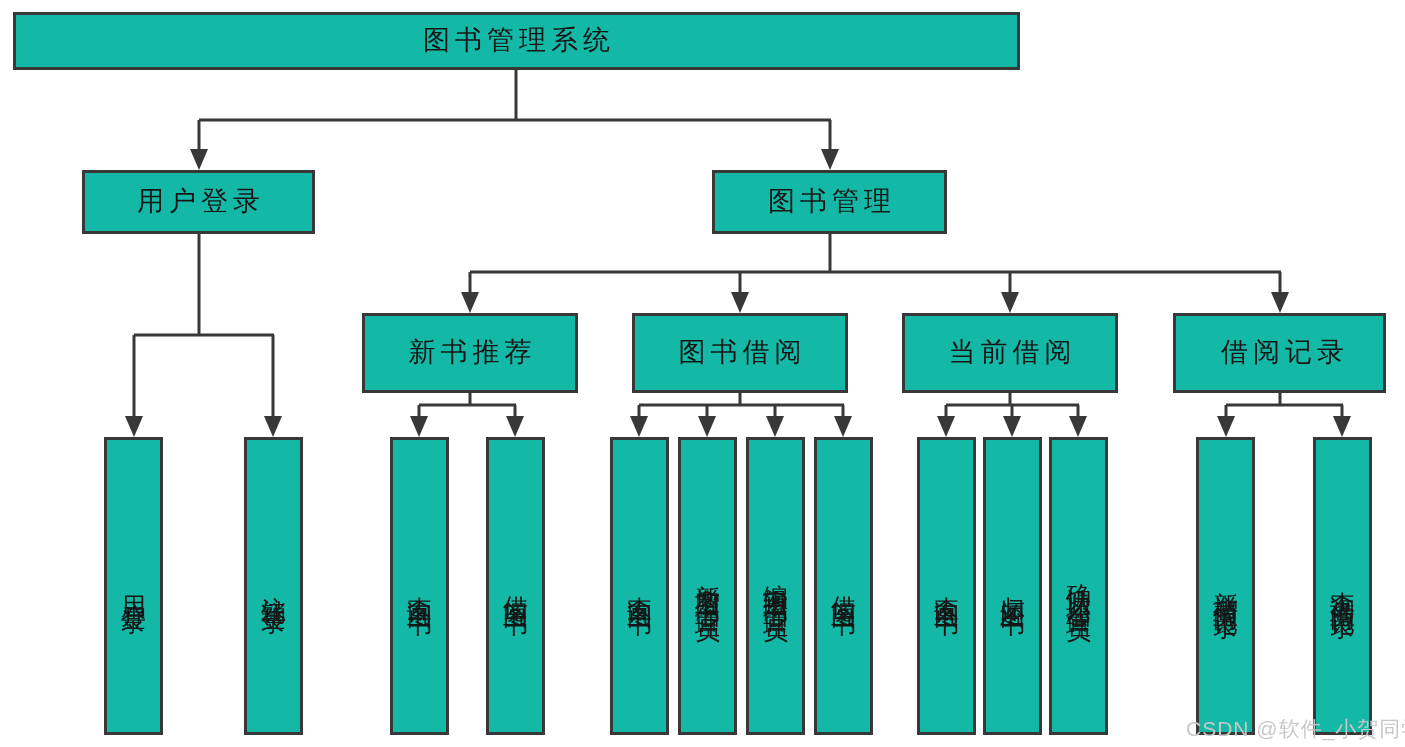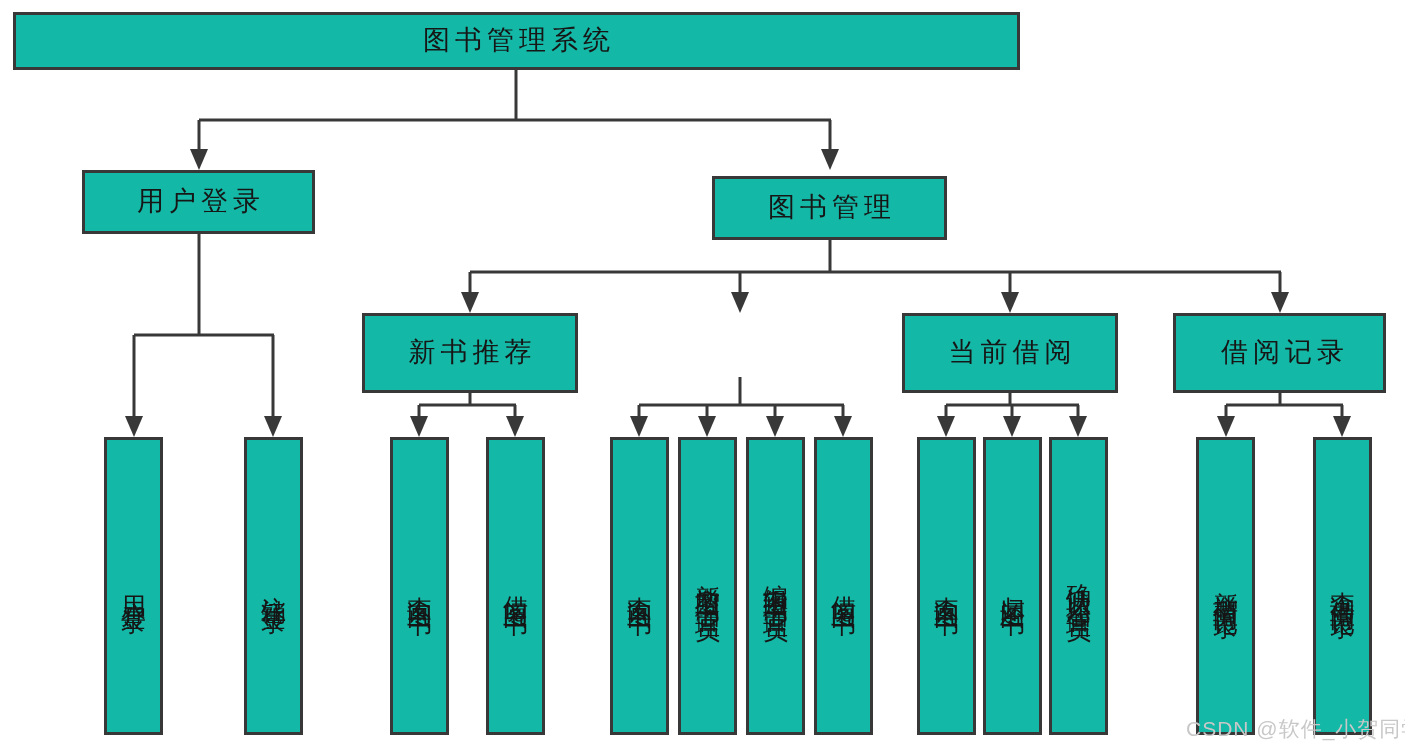--- a/index.html
+++ b/index.html
@@ -24,21 +24,21 @@
     position:absolute;
     box-sizing:border-box;
     border:3px solid var(--line);
     background:#14b8a6;
     display:flex;align-items:center;justify-content:center;
     text-align:center;
   }
   .hbox{font-size:27px;letter-spacing:5px;text-indent:5px;line-height:1.1;}
   .root{left:13px;top:12px;width:1007px;height:58px;}
   .l2a{left:82px;top:170px;width:233px;height:64px;}
-  .l2b{left:712px;top:170px;width:235px;height:64px;margin-top:6px;}
+  .l2b{left:712px;top:170px;width:235px;height:64px;}
   .l3{top:313px;height:80px;}
   .l3a{left:362px;width:216px;}
   .l3b{left:632px;width:216px;}
   .l3c{left:902px;width:216px;}
   .l3d{left:1173px;width:213px;padding-left:6px;}
   .leaf{top:437px;width:59px;height:298px;}
   .leaf span{
     writing-mode:vertical-rl;
     font-size:25px;
     letter-spacing:5px;
@@ -122,20 +122,21 @@
     <polygon points="1217,416 1235,416 1226,437"></polygon>
     <polygon points="1333,416 1351,416 1342,437"></polygon>
   </svg>
 
   <div class="node hbox root">图书管理系统</div>
 
   <div class="node hbox l2a">用户登录</div>
   <div class="node hbox l2b">图书管理</div>
 
   <div class="node hbox l3 l3a">新书推荐</div>
+  <div class="node hbox l3 l3b">图书借阅</div>
   <div class="node hbox l3 l3c">当前借阅</div>
   <div class="node hbox l3 l3d">借阅记录</div>
 
   <div class="node leaf f1">
     <span>用户登录</span>
   </div>
   <div class="node leaf f2">
     <span>注销登录</span>
   </div>
 

